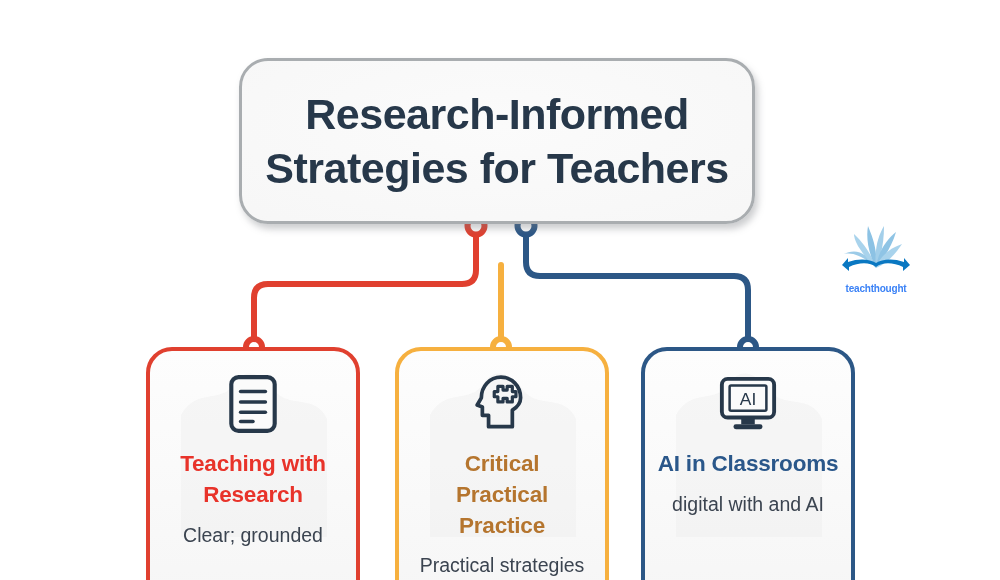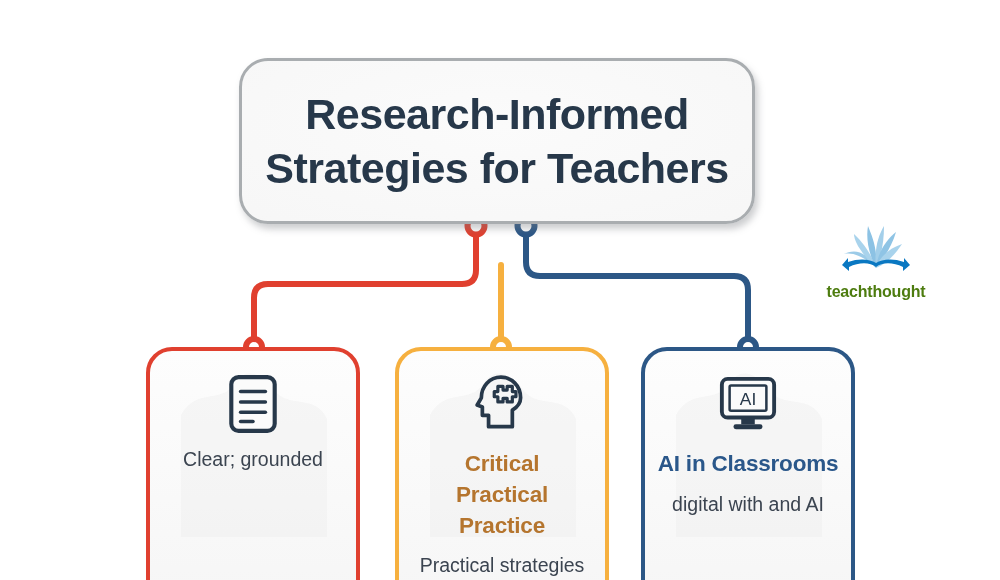--- a/index.html
+++ b/index.html
@@ -98,23 +98,23 @@
   
   #logo {
     position:absolute;
     left:818px; top:218px;
     width:116px; height:92px;
     z-index:7;
     text-align:center;
   }
   #logo-mark { width:92px; height:66px; display:block; margin:0 auto; }
   #logo-word {
-    font-size:16px;
+    font-size:10px;
     font-weight:700;
-    color:#4d7c0f;
+    color:#3b82f6;
     letter-spacing:-.2px;
     margin-top:-1px;
   }
 </style>
 </head>
 <body>
 
 <div id="stage">
 
   <svg id="wires" viewBox="0 0 1000 580" xmlns="http://www.w3.org/2000/svg">
@@ -146,20 +146,24 @@
       </svg>
 
       <svg class="card-icon" viewBox="0 0 52 60" xmlns="http://www.w3.org/2000/svg">
         <rect x="5" y="4" width="42" height="52" rx="7" ry="7" fill="#fbfbfb" stroke="#27384a" stroke-width="4"></rect>
         <line x1="14" y1="18" x2="38" y2="18" stroke="#27384a" stroke-width="3.4" stroke-linecap="round"></line>
         <line x1="14" y1="28" x2="38" y2="28" stroke="#27384a" stroke-width="3.4" stroke-linecap="round"></line>
         <line x1="14" y1="38" x2="38" y2="38" stroke="#27384a" stroke-width="3.4" stroke-linecap="round"></line>
         <line x1="14" y1="47" x2="26" y2="47" stroke="#27384a" stroke-width="3.4" stroke-linecap="round"></line>
       </svg>
 
+      <div class="card-title">
+        <div>Teaching with</div>
+        <div>Research</div>
+      </div>
       <div class="card-body">
         <div>Clear; grounded</div>
       </div>
     </div>
   </div>
 
   <div class="card" id="card-2">
     <div class="card-inner">
       <svg class="watermark" viewBox="0 0 180 180" xmlns="http://www.w3.org/2000/svg">
         <path d="M18,58 C34,30 58,48 72,26 C84,8 100,18 112,34 C126,52 152,36 164,62

